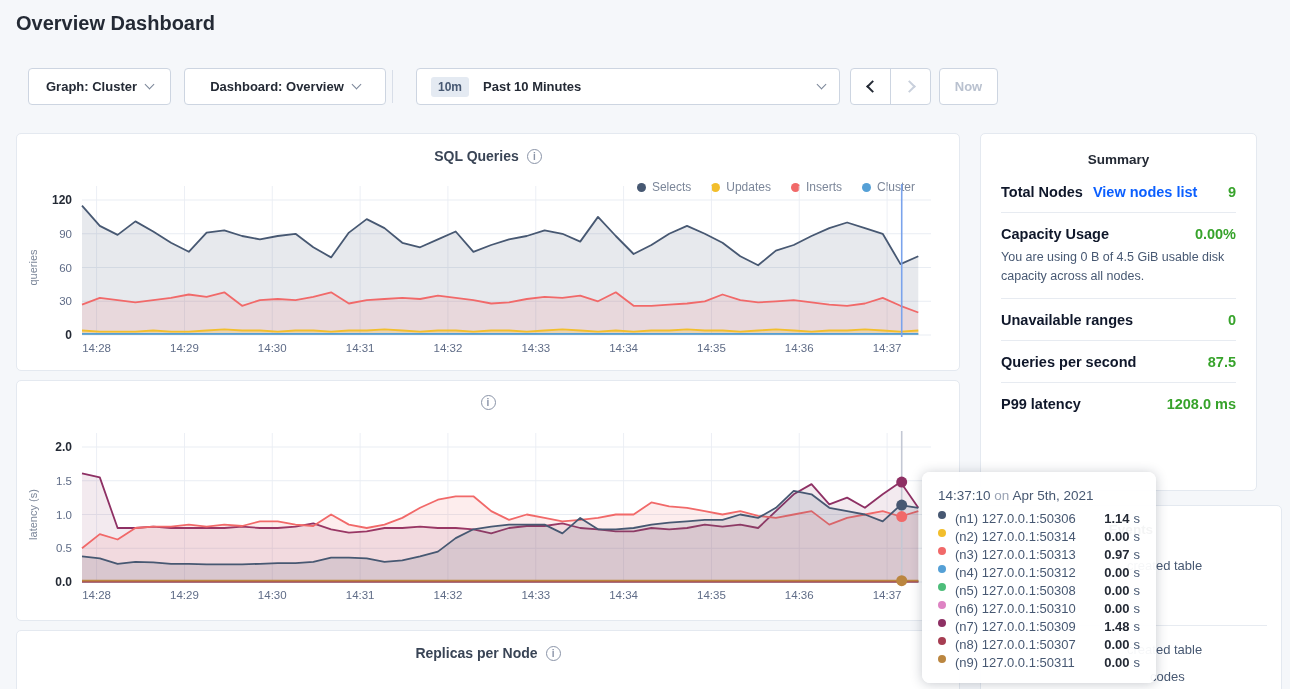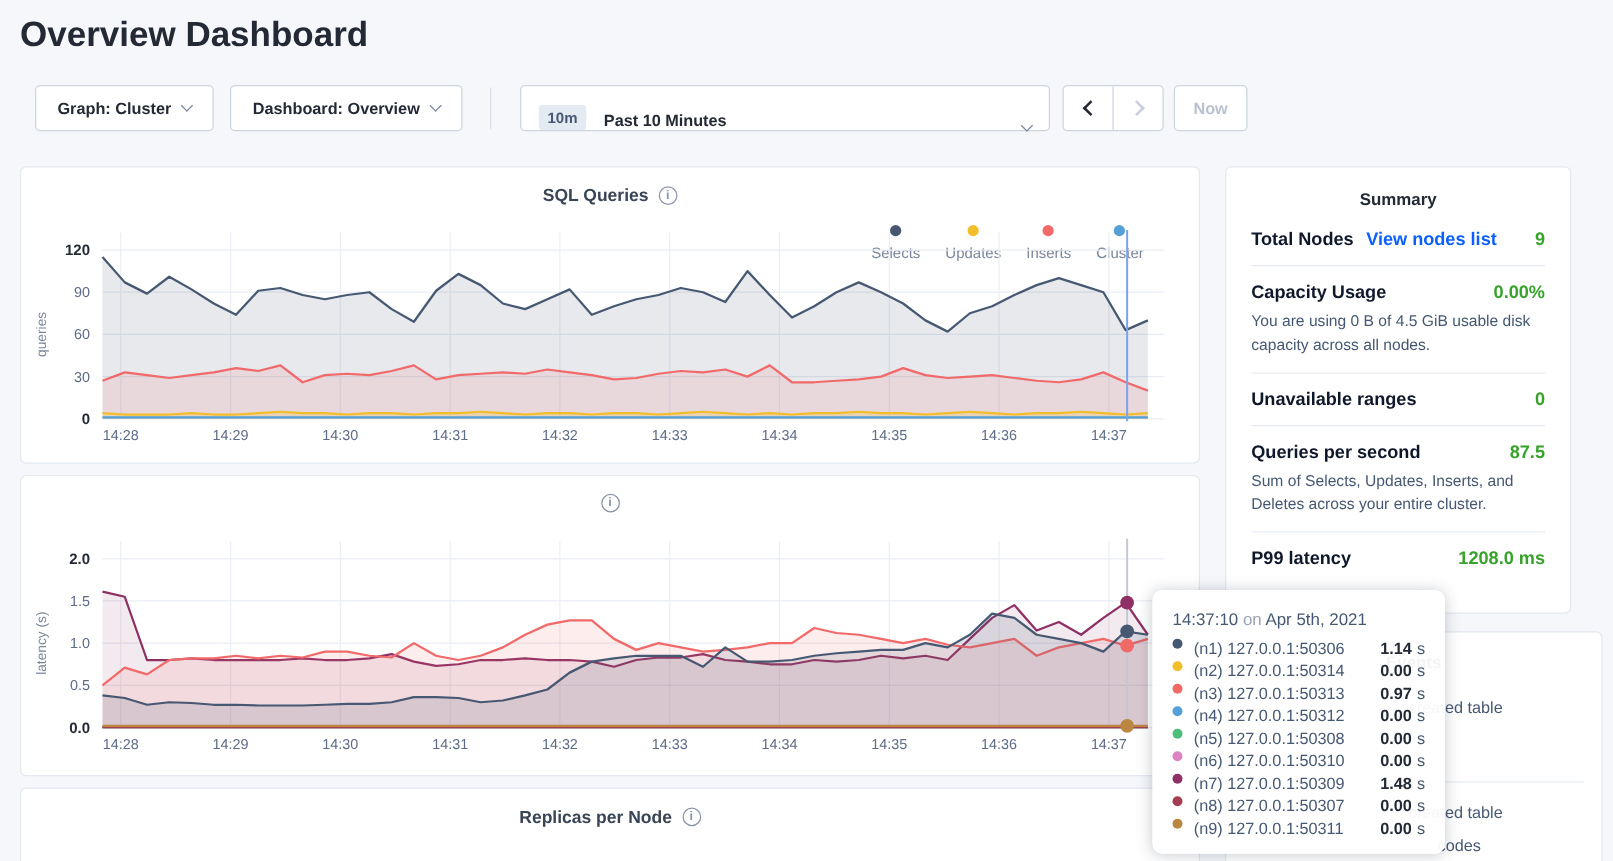--- a/index.html
+++ b/index.html
@@ -2,32 +2,32 @@
 <html><head>
 <meta charset="utf-8">
 <style>
   * { box-sizing: border-box; }
   html,body { margin:0; padding:0; }
   body {
     width:1290px; height:689px; position:relative; overflow:hidden;
     background:#f5f7fa; color:#242a35;
     font-family:"Liberation Sans", sans-serif;
   }
-  .page-title { position:absolute; left:16px; top:12px; font-size:28px; font-weight:600; color:#242a35; margin:0; }
+  .page-title { position:absolute; left:16px; top:12px; font-size:20px; font-weight:600; color:#242a35; margin:0; }
 
   
   .btn {
     position:absolute; top:68px; height:37px; background:#fff;
     border:1px solid #cdd5e1; border-radius:4px; font-size:13px; font-weight:bold;
     color:#242a35; display:flex; align-items:center; justify-content:center; cursor:pointer;
   }
   #btn-graph { left:28px; width:143px; }
-  #btn-dashboard { left:184px; width:186px; }
+  #btn-dashboard { left:184px; width:202px; }
   .tdivider { position:absolute; left:392px; top:70px; height:33px; border-left:1px solid #d8dee8; }
-  #time-picker { left:416px; width:424px; justify-content:flex-start; padding:0 14px;align-items:flex-end; }
+  #time-picker { left:416px; width:424px; justify-content:flex-start; padding:0 14px; }
   .time-badge { background:#e4eaf2; border-radius:3px; font-size:12px; font-weight:bold; color:#475872; padding:3px 7px; margin-right:14px; }
   .chev { width:7px; height:7px; border-top:1.7px solid #7b8699; border-right:1.7px solid #7b8699; display:inline-block; }
   .chev-down { transform:rotate(135deg); margin-left:9px; margin-top:-4px; }
   .chev-left  { transform:rotate(-135deg); border-color:#242a35; border-width:2.4px; width:9px; height:9px; margin-left:3px; }
   .chev-right { transform:rotate(45deg);  border-color:#c9d0dc; border-width:2.4px; width:9px; height:9px; margin-right:3px; }
   #time-picker .chev-down { margin-left:auto; }
   #nav-group { left:850px; width:81px; padding:0; }
   .nav-btn { flex:1; height:100%; display:flex; align-items:center; justify-content:center; cursor:pointer; }
   .nav-btn + .nav-btn { border-left:1px solid #cdd5e1; }
   #btn-now { left:939px; width:59px; color:#b9c1cf; cursor:default; }
@@ -36,21 +36,21 @@
   .panel { position:absolute; background:#fff; border:1px solid #e4e9f0; border-radius:5px; }
   #p-sql      { left:16px;  top:133px; width:944px; height:238px; }
   #p-latency  { left:16px;  top:380px; width:944px; height:241px; }
   #p-replicas { left:16px;  top:630px; width:944px; height:110px; }
   #p-summary  { left:980px; top:133px; width:277px; height:358px; }
   #p-events   { left:980px; top:505px; width:302px; height:230px; }
 
   .chart-title { position:absolute; top:14px; left:0; width:100%; display:flex; align-items:center; justify-content:center; gap:8px; font-weight:bold; font-size:14px; color:#394455; }
   .info-icon { width:15px; height:15px; border:1px solid #8a94a8; border-radius:50%; color:#8a94a8; font-size:10px; line-height:13px; text-align:center; font-weight:600; cursor:pointer; }
   .legend { position:absolute; top:46px; right:44px; display:flex; gap:20px; }
-  .lg-item { display:flex; align-items:center; gap:6px; font-size:12px; color:#7b8699; cursor:pointer;flex-direction:column; }
+  .lg-item { display:flex; align-items:center; gap:6px; font-size:12px; color:#7b8699; cursor:pointer; }
   .lg-dot { width:9px; height:9px; border-radius:50%; }
   svg.chart { position:absolute; left:0; top:40px; width:944px; height:190px; font-family:"Liberation Sans",sans-serif; }
 
   
   .sum-title { text-align:center; font-weight:bold; font-size:13.5px; padding-top:18px; }
   .sum-body { padding:4px 20px 0; }
   .srow { padding:13px 0 12px; border-bottom:1px solid #e7ebf1; }
   .srow:last-child { border-bottom:none; }
   .srow-top { display:flex; align-items:baseline; font-size:14.5px; font-weight:bold; }
   .slabel { color:#0f172a; }
@@ -261,21 +261,20 @@
         <div class="srow-top">
           <span class="slabel">Unavailable ranges</span>
           <span class="sval">0</span>
         </div>
       </div>
       <div class="srow">
         <div class="srow-top">
           <span class="slabel">Queries per second</span>
           <span class="sval">87.5</span>
         </div>
-        <div class="sdesc">Sum of Selects, Updates, Inserts, and Deletes across your entire cluster.</div>
       </div>
       <div class="srow">
         <div class="srow-top">
           <span class="slabel">P99 latency</span>
           <span class="sval">1208.0 ms</span>
         </div>
       </div>
     </div>
 </section>
 

